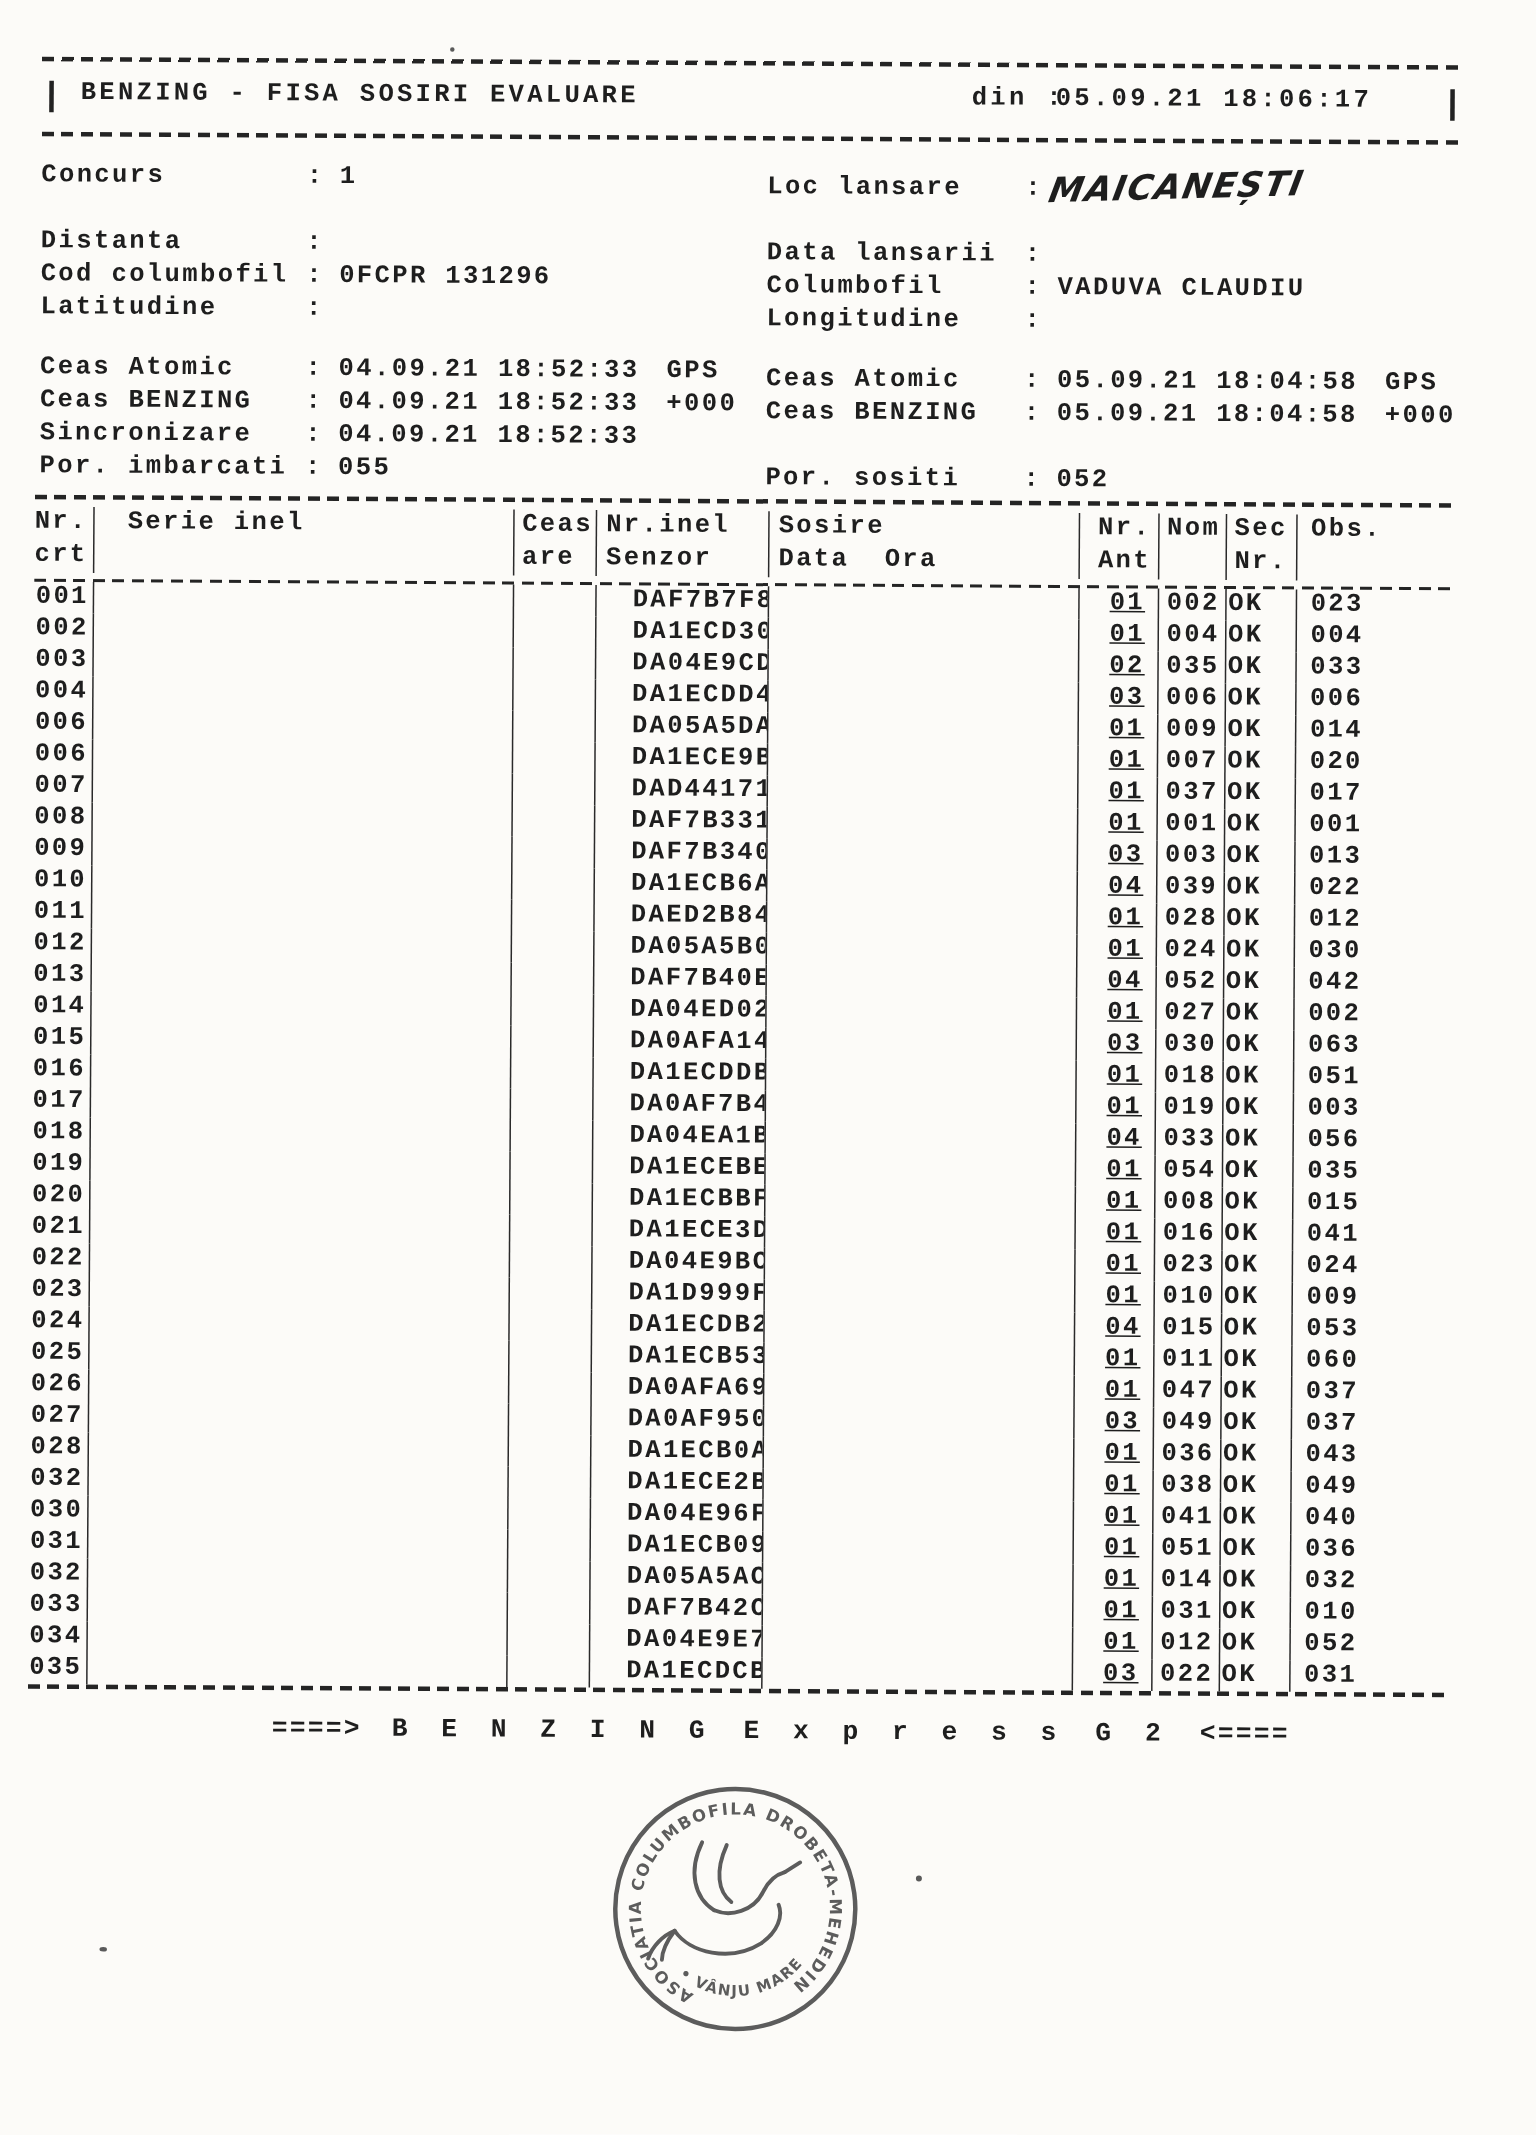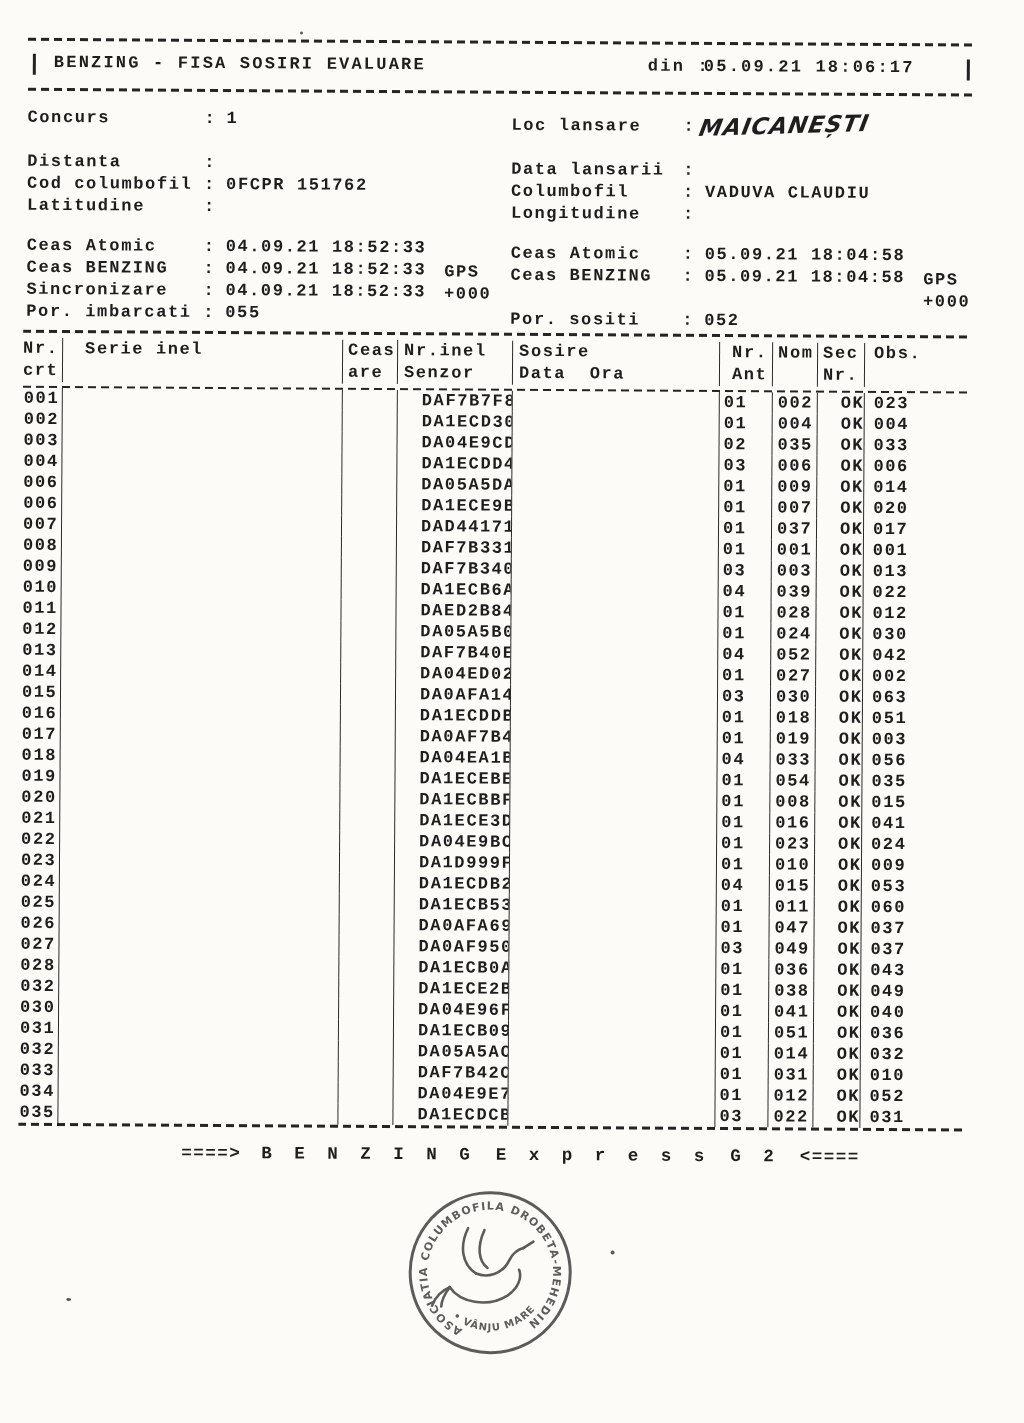--- a/index.html
+++ b/index.html
@@ -25,39 +25,39 @@
   .din-value  { position:absolute; left:676px; top:15px; white-space:pre; }
 
   
   .line { position:absolute; left:28px; width:980px; height:24px; font-size:17px; font-weight:600; letter-spacing:1.6px; }
   .half-l { position:absolute; left:0; top:0; display:flex; }
   .half-r { position:absolute; left:484px; top:5px; display:flex; }
   .lab-l { width:177px; white-space:pre; }
   .lab-r { width:172px; white-space:pre; }
   .colon { width:22px; }
   .val   { white-space:pre; }
-  .sfx   { margin-left:18px;margin-top:24px; }
+  .sfx   { margin-left:18px; }
   .hw { font-family:"DejaVu Sans",sans-serif; font-style:italic; font-weight:700; font-size:23px;
         letter-spacing:1px; transform:rotate(-2deg) skewX(-12deg); display:inline-block; margin:-5px 0 0 -6px; }
 
   
   .table { position:absolute; left:25px; top:330px; width:947px; }
   .tr, .thead { display:grid; grid-template-columns:40px 280px 55px 115px 207px 53px 45px 47px 1fr; }
   .thead { padding:5px 0 4px 0; }
   .tr { height:21px; line-height:21px; }
   .td, .th { border-right:1.6px solid #2a2a2a; white-space:pre; overflow:hidden; }
   .td:last-child, .th:last-child { border-right:none; }
   .th { font-size:17px; font-weight:600; letter-spacing:1.6px; line-height:22px; }
   .td { font-size:17px; font-weight:600; letter-spacing:1.6px; }
   .c-nr { padding-left:1px; }
   .c-senzor { padding-left:24px;text-align:center; }
   .c-sosire { padding-left:6px; }
-  .c-ant { padding-left:4px; }
+  .c-ant { padding-left:20px;text-decoration:underline; }
   .c-nom { padding-left:5px; }
-  .c-sec { padding-left:23px; }
+  .c-sec { padding-left:1px; }
   .c-obs { padding-left:9px; }
   .h-serie { padding-left:22px; }
   .h-pl6 { padding-left:6px; }
   .h-pl12 { padding-left:12px; }
   .h-pl5 { padding-left:5px; }
   .h-pl9 { padding-left:9px; }
 
   
   .footer { position:absolute; left:188px; top:1142px; display:flex; gap:20px; align-items:baseline;
             font-size:17.5px; font-weight:600; letter-spacing:1.5px; }
@@ -105,21 +105,21 @@
       <div class="half-r">
         <span class="lab-r">Data lansarii</span>
         <span class="colon">:</span>
         <span class="val"></span>
       </div>
     </div>
     <div class="line" style="top:174px">
       <div class="half-l">
         <span class="lab-l">Cod columbofil</span>
         <span class="colon">:</span>
-        <span class="val">0FCPR 151762</span>
+        <span class="val">0FCPR 131296</span>
       </div>
       <div class="half-r">
         <span class="lab-r">Columbofil</span>
         <span class="colon">:</span>
         <span class="val">VADUVA CLAUDIU</span>
       </div>
     </div>
     <div class="line" style="top:196px">
       <div class="half-l">
         <span class="lab-l">Latitudine</span>

